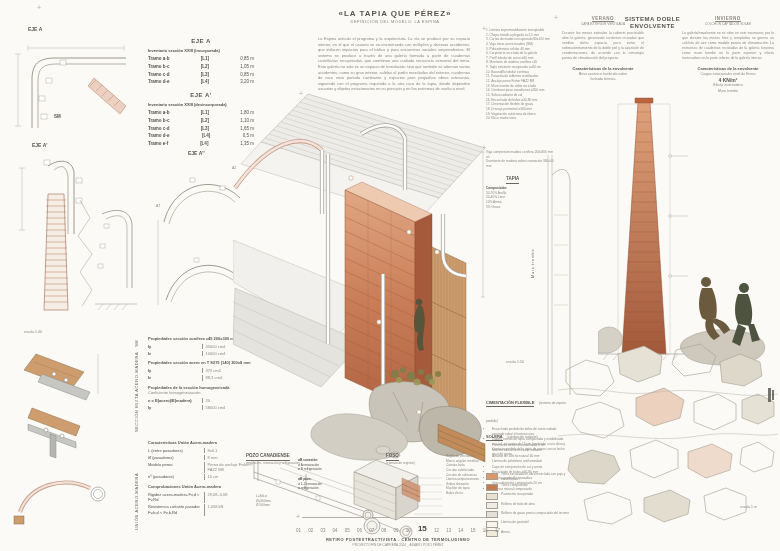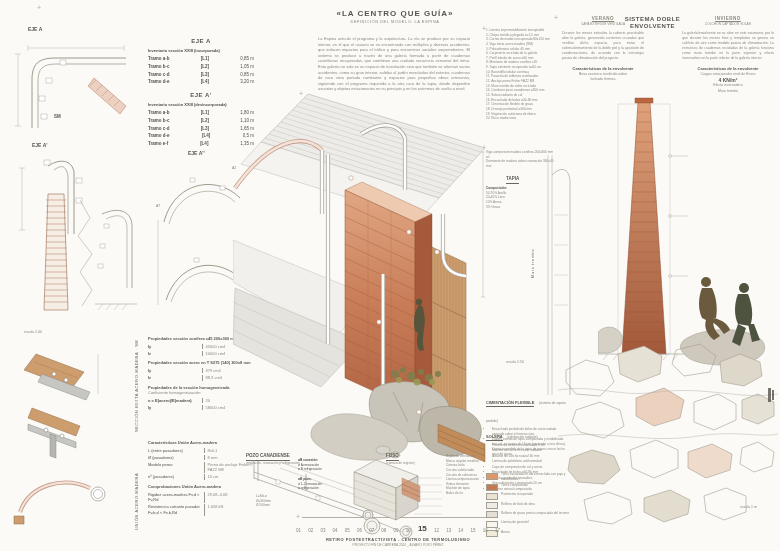--- a/index.html
+++ b/index.html
@@ -45,21 +45,21 @@
   <span class="plus" style="left:299px;top:90px;">+</span>
   <span class="plus" style="left:482px;top:25px;">+</span>
   <span class="plus" style="left:482px;top:144px;">+</span>
   <span class="plus" style="left:554px;top:14px;">+</span>
   <span class="plus" style="left:296px;top:513px;">+</span>
   <span class="plus" style="left:393px;top:513px;">+</span>
   <span class="plus" style="left:492px;top:513px;">+</span>
   <div class="abs dim" style="left:302px;top:517px;width:190px;"></div>
 
   <div class="abs c" style="left:300px;top:10px;width:190px;">
-    <div class="t8 b ls1 ink">«LA CENTRO QUE GUÍA»</div>
+    <div class="t8 b ls1 ink">«LA TAPIA QUE PÉREZ»</div>
     <div class="t4 grey ls05">DEFINICIÓN DEL MODELO: LA ESPINA</div>
   </div>
   <div class="abs t4 j grey" style="left:318px;top:36px;width:152px;">La Espina articula el programa y la arquitectura. La vía se produce por su espacio interior, en el que el usuario se va encontrando con múltiples y diversos accidentes, que inducen impactos para el tráfico y para encuentros sociales sorprendentes. El sistema se produce a través de una galería formada a partir de cuadernas castellanas recuperadas, que combinan una cuidada secuencia sensorial del ritmo. Esta galería no solo es un espacio de translación sino que también se alternan varios accidentes, como su gran interior, salidas al jardín mezcladas del exterior, cuadernas de roca vista portada cambiante y espacios para pequeñas obras artesanas, siguiendo con el programa requerido a la otra cara de la tapia, donde dependen usuarios y objetos estacionarios en su principio y en los extremos de vuelta a nivel.</div>
 
   <div class="abs t5 b ink" style="left:28px;top:26px;">EJE A</div>
   <svg class="abs" style="left:8px;top:34px;" width="120" height="105" viewBox="0 0 120 105">
     <line x1="20" y1="14" x2="116" y2="14" stroke="#b5b1aa" stroke-width="0.5"></line>
     <line x1="20" y1="11" x2="20" y2="17" stroke="#b5b1aa" stroke-width="0.5"></line>
     <line x1="116" y1="11" x2="116" y2="17" stroke="#b5b1aa" stroke-width="0.5"></line>
     <line x1="10" y1="20" x2="10" y2="92" stroke="#b5b1aa" stroke-width="0.5"></line>

